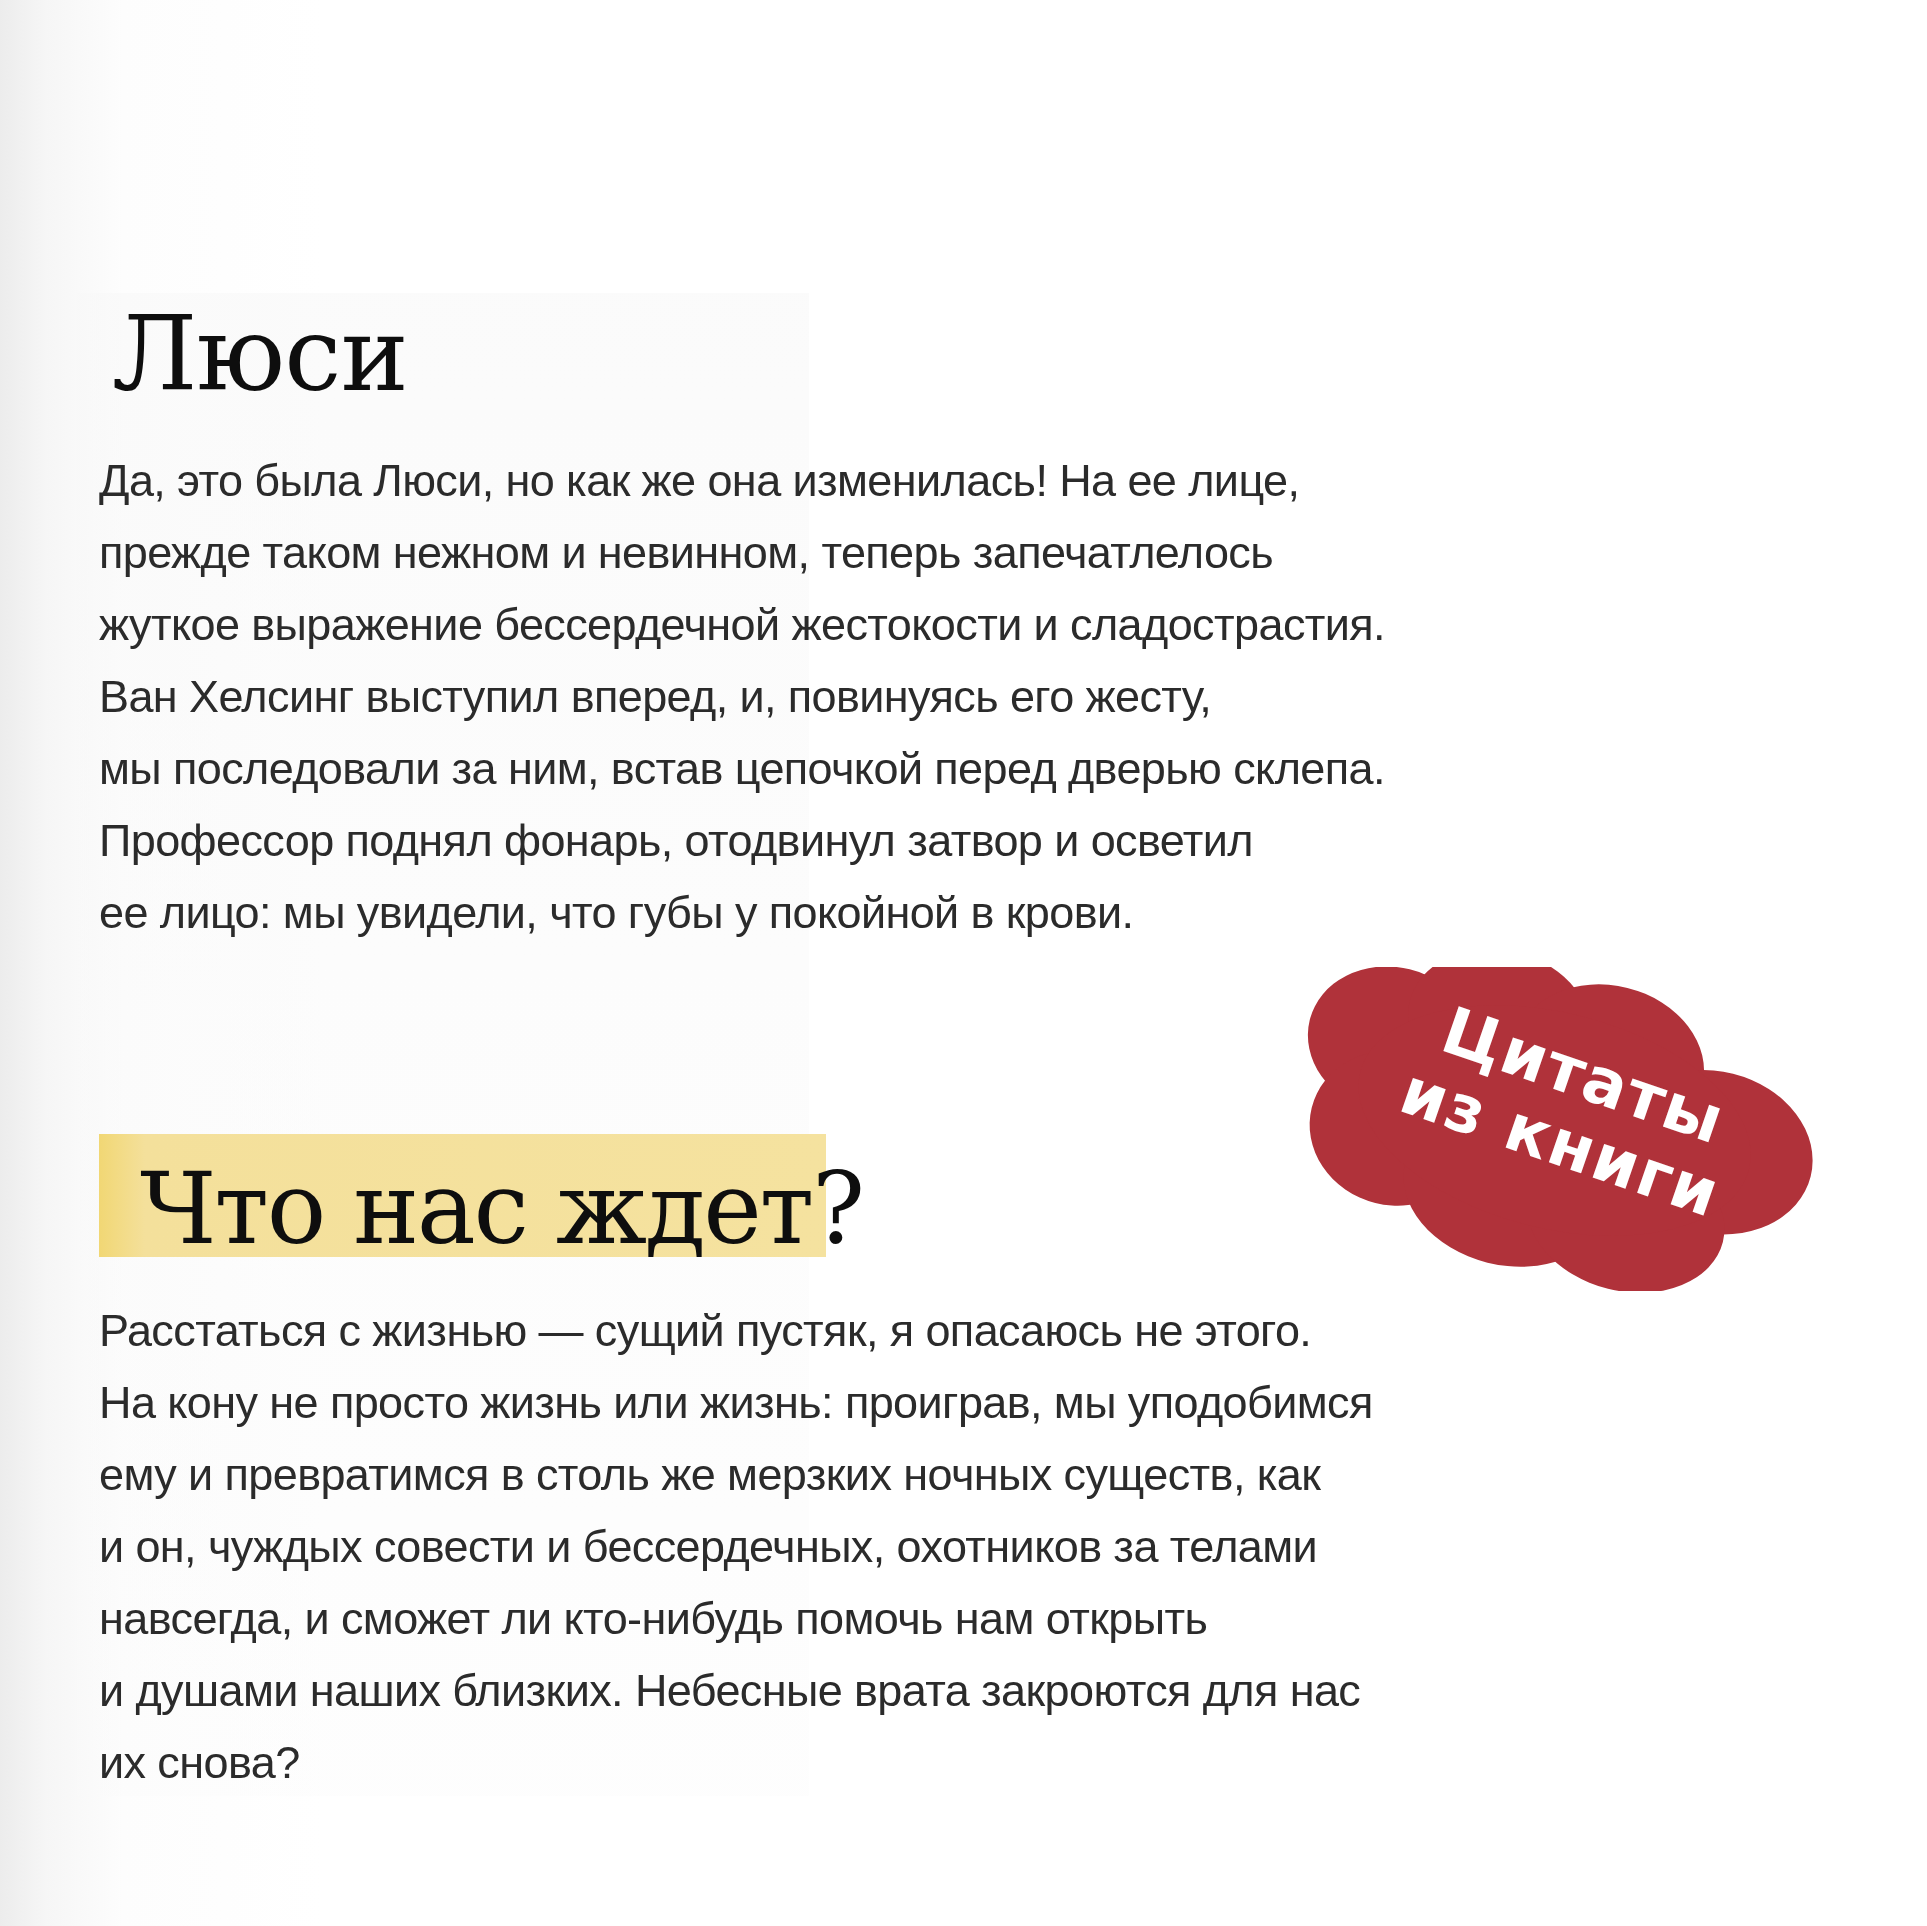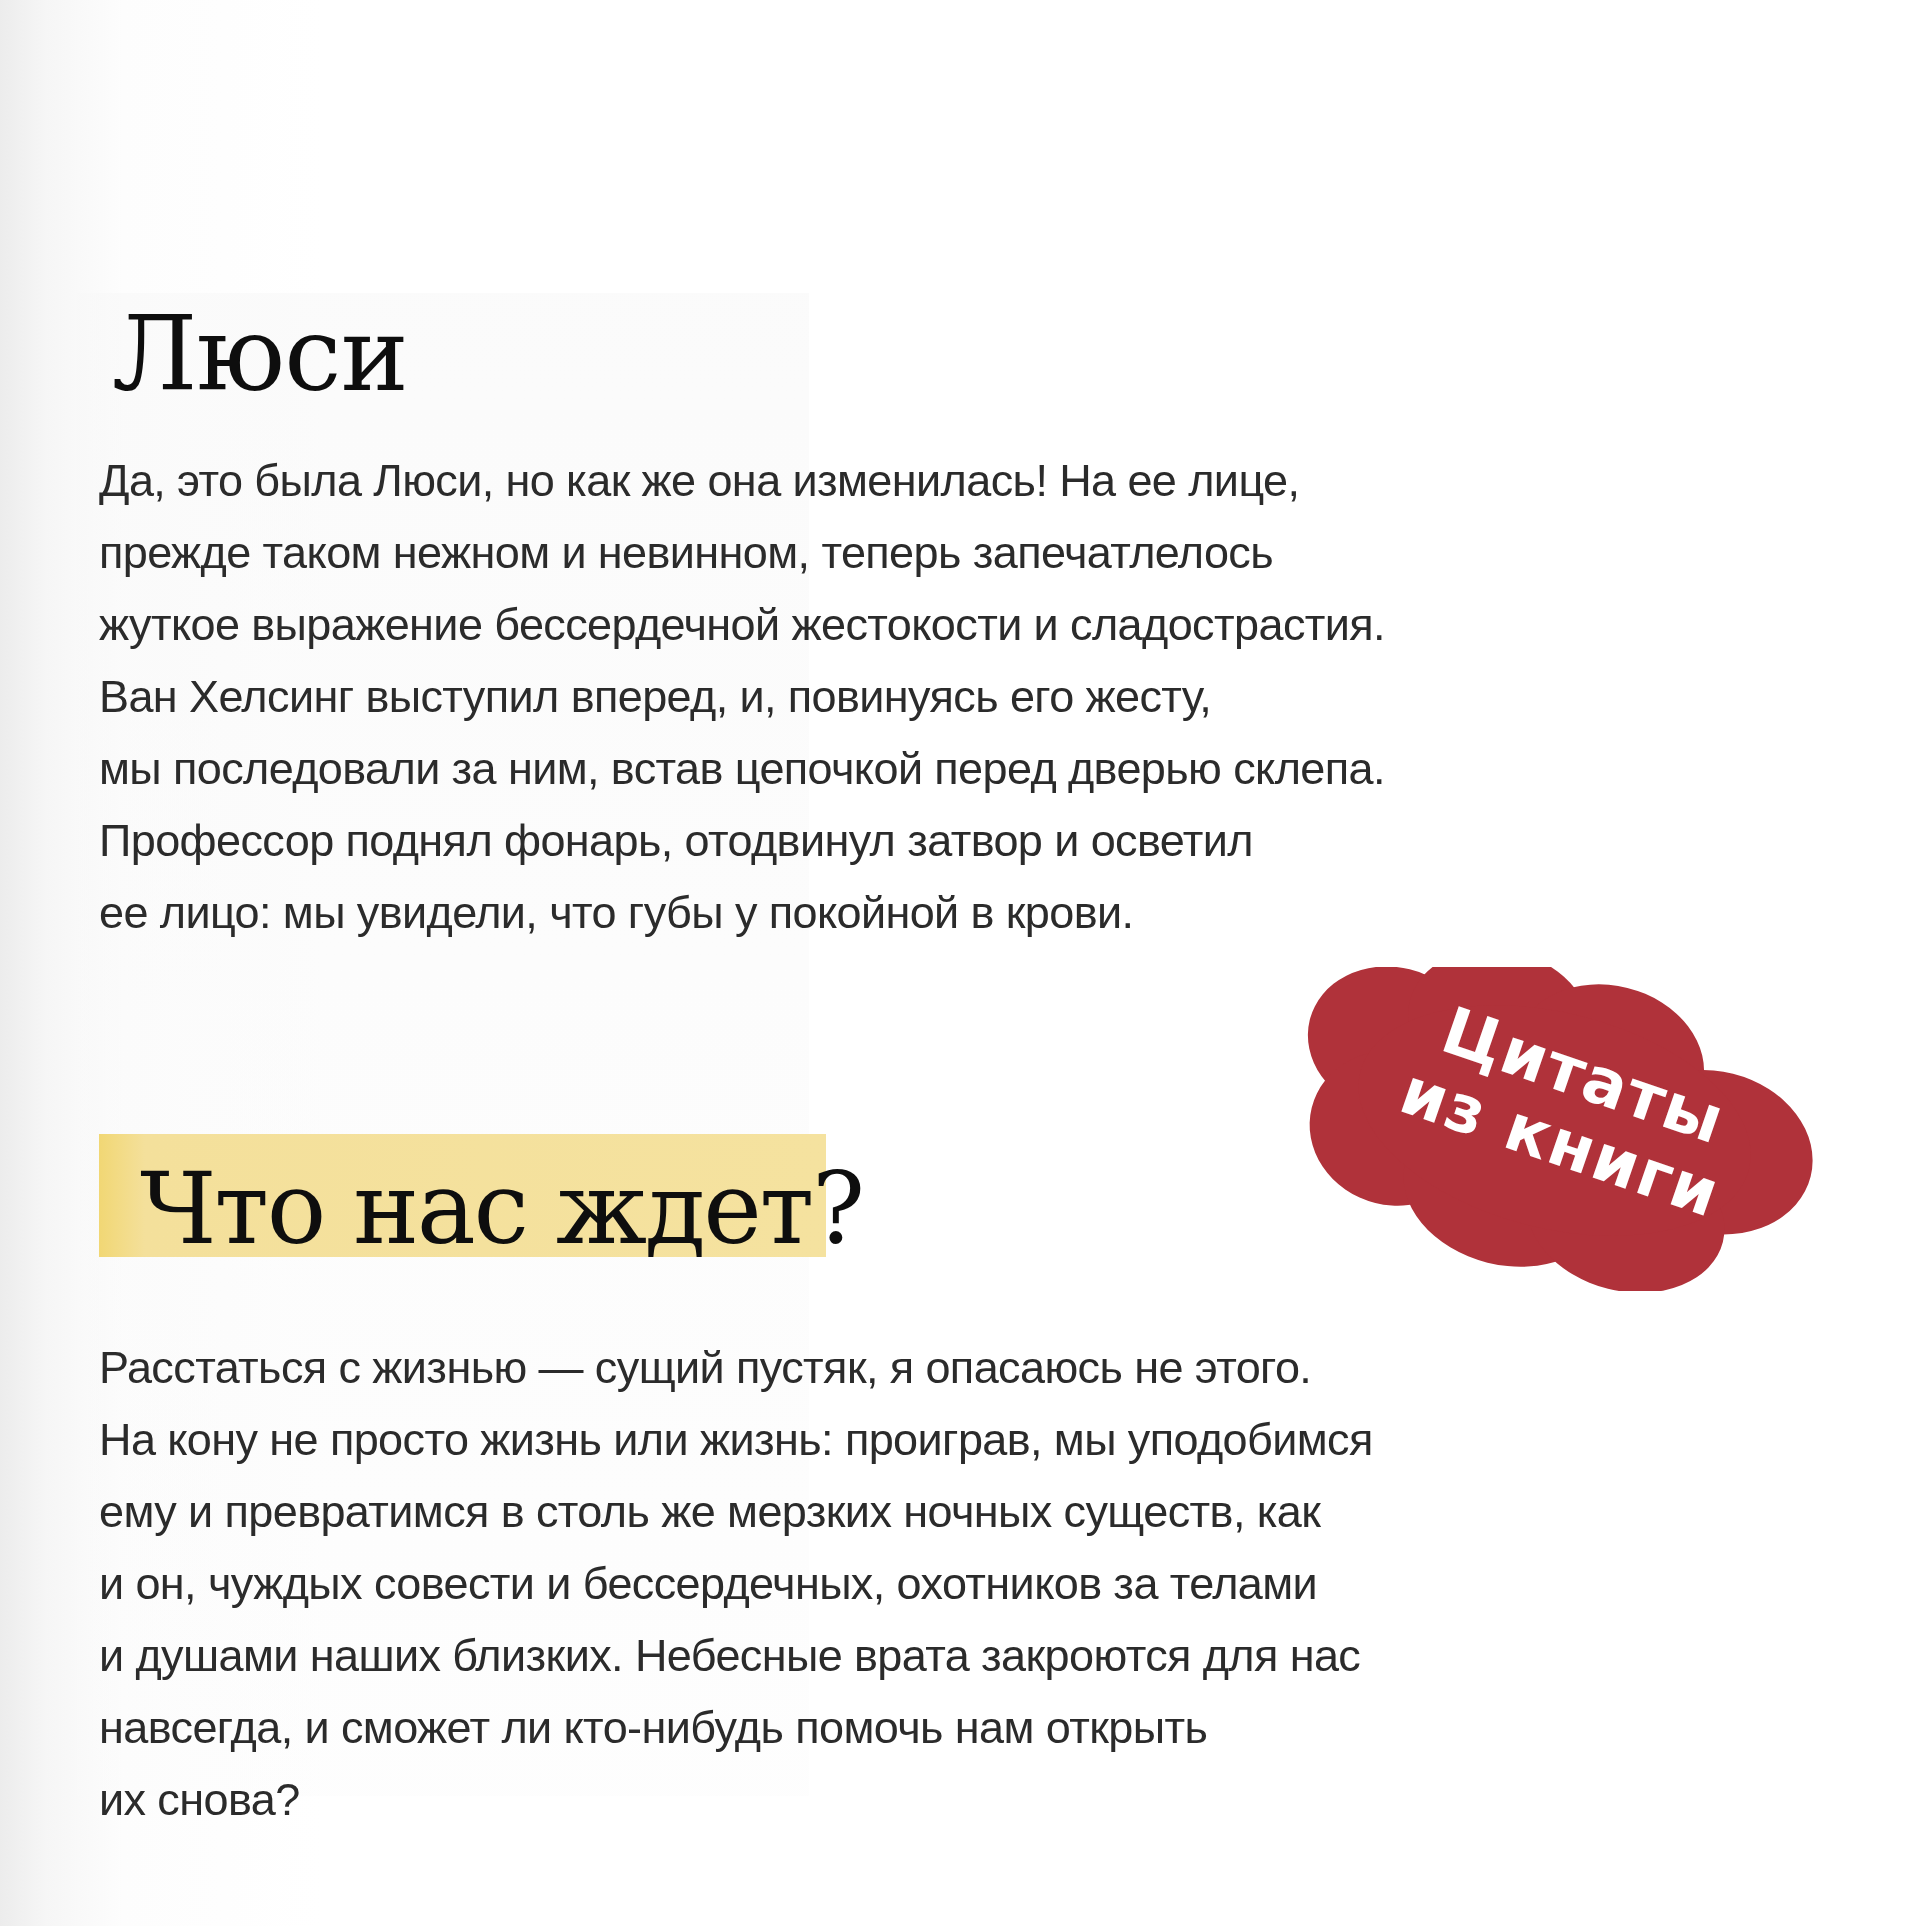--- a/index.html
+++ b/index.html
@@ -22,21 +22,21 @@
     position:absolute; left:99px; top:1134px; width:727px; height:123px;
     background: linear-gradient(90deg, #f1d774 0px, #f4e09b 46px, #f5e29f 100%);
   }
   #title2 { left:100px; top:1131px; font-size:99px; line-height:123px; letter-spacing:-2.3px;padding-left:24px; }
   .para {
     position:absolute; left:99px; margin:0; color:#2b2b2b;
     font-size:45px; line-height:72px; letter-spacing:-0.6px;
   }
   .para span { display:block; white-space:nowrap; }
   #para1 { top:445px; }
-  #para2 { top:1332px; }
+  #para2 { top:1295px; }
   .badge {
     position:absolute; left:1283px; top:967px; width:547px; height:324px;
   }
   .badge svg { position:absolute; left:0; top:0; }
   .badge-text {
     position:absolute; left:108px; top:71px; width:362px;
     transform: rotate(19deg); transform-origin: 50% 50%;
     color:#ffffff; font-family:"DejaVu Sans", sans-serif; font-weight:bold;
     font-size:65px; line-height:71px; text-align:center; letter-spacing:1.5px;
   }
@@ -60,22 +60,22 @@
 </p>
 
 <div class="highlight"></div>
 <h1 id="title2" class="h-serif">Что нас ждет?</h1>
 
 <p id="para2" class="para">
   <span>Расстаться с жизнью — сущий пустяк, я опасаюсь не этого.</span>
   <span>На кону не просто жизнь или жизнь: проиграв, мы уподобимся</span>
   <span>ему и превратимся в столь же мерзких ночных существ, как</span>
   <span>и он, чуждых совести и бессердечных, охотников за телами</span>
+  <span>навсегда, и сможет ли кто-нибудь помочь нам открыть</span>
   <span>и душами наших близких. Небесные врата закроются для нас</span>
-  <span>навсегда, и сможет ли кто-нибудь помочь нам открыть</span>
   <span>их снова?</span>
 </p>
 
 <div class="badge">
   <svg width="547" height="324" viewBox="0 0 710 420">
     <g fill="#b0323a" transform="rotate(14 355 210)">
       <ellipse cx="120" cy="150" rx="110" ry="95"></ellipse>
       <ellipse cx="250" cy="95" rx="120" ry="95"></ellipse>
       <ellipse cx="400" cy="110" rx="125" ry="100"></ellipse>
       <ellipse cx="560" cy="190" rx="130" ry="105"></ellipse>

